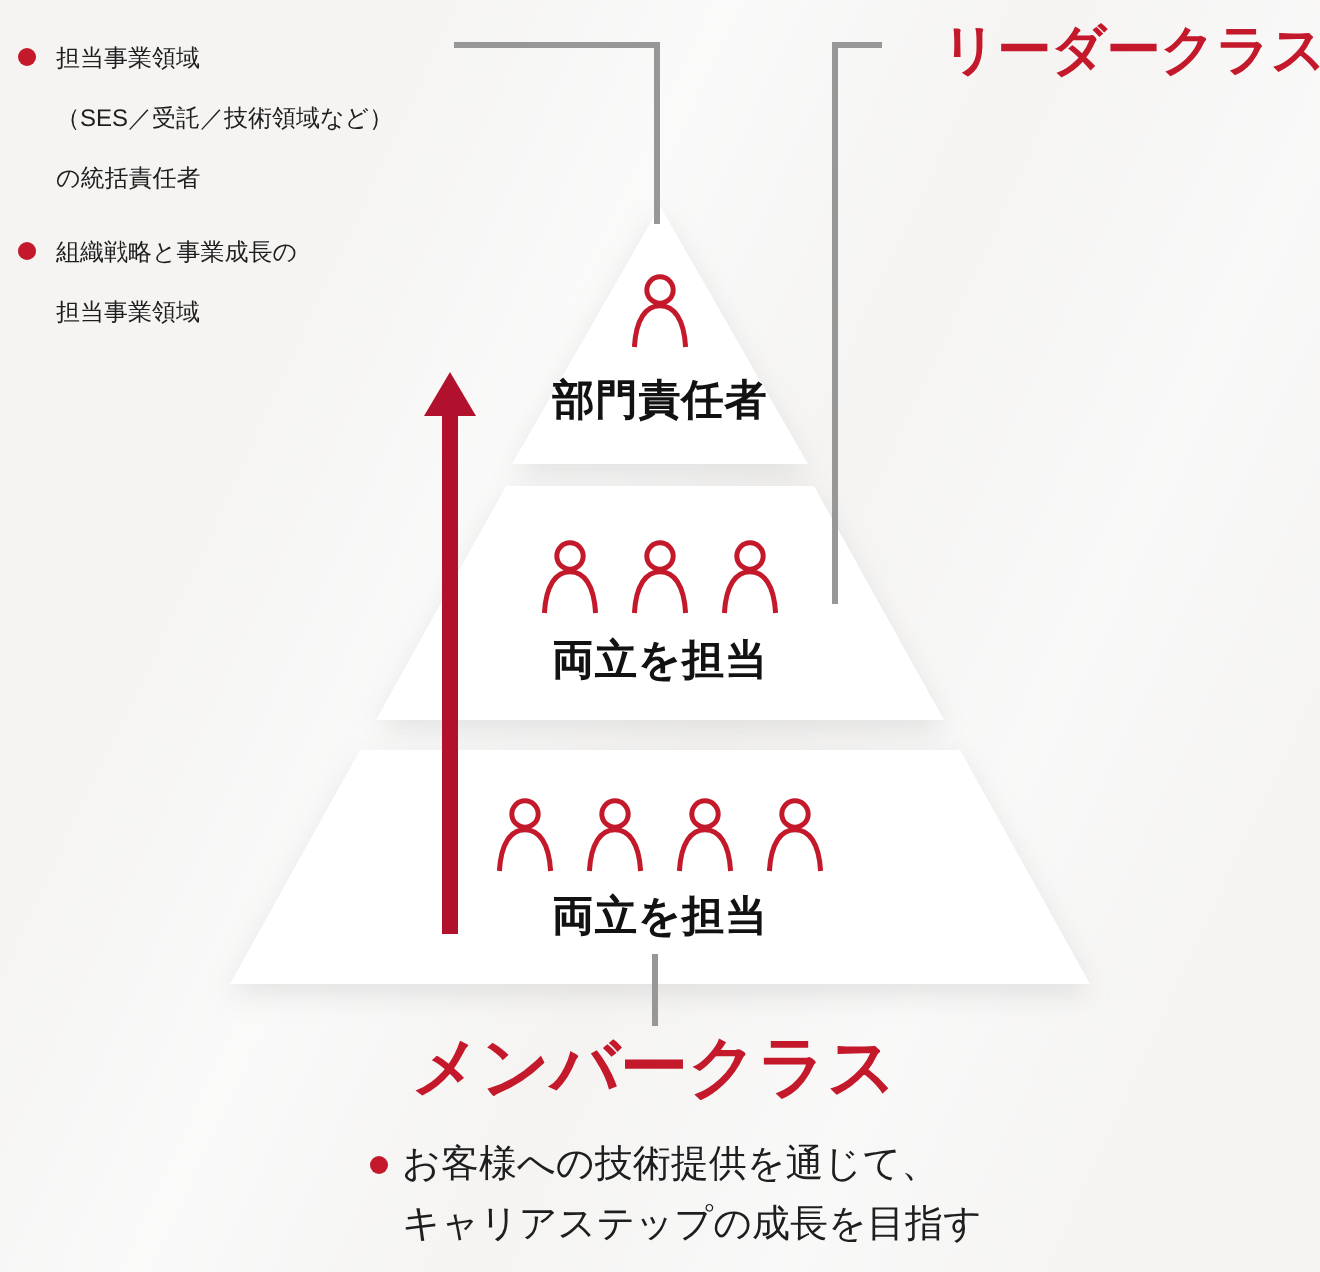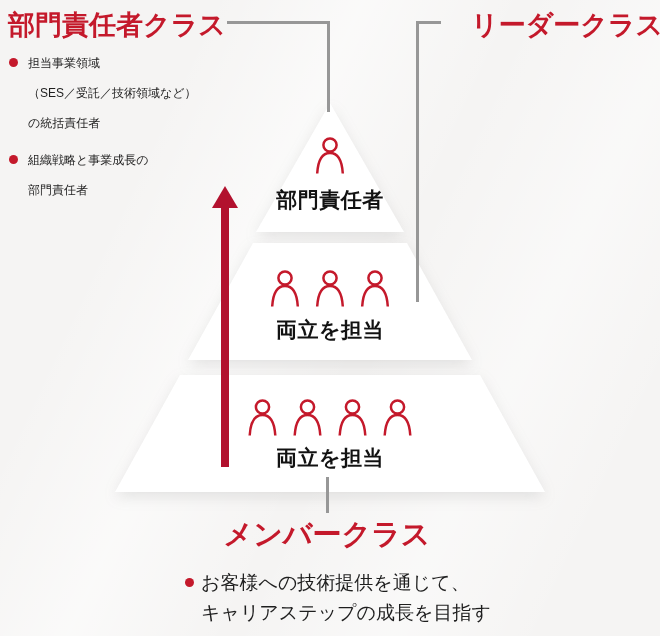--- a/index.html
+++ b/index.html
@@ -61,21 +61,21 @@
   }
   .note-list li::before {
     content:""; position:absolute; left:1px; top:10px;
     width:9px; height:9px; border-radius:50%; background:#c4192b;
   }
   #block-manager { position:absolute; left:8px;  top:8px;  width:330px; }
   #block-leader  { position:absolute; left:443px; top:8px;  width:214px;margin-left:28px; }
   #block-leader .note-list { margin-left:6px; margin-top:8px; }
   #heading-member {
     position:absolute; left:327px; top:518px; transform:translateX(-50%);
-    font-size:29px; font-weight:700; color:#c4192b; line-height:32px; white-space:nowrap;
+    font-size:34px; font-weight:700; color:#c4192b; line-height:32px; white-space:nowrap;
   }
   #block-member-list { position:absolute; left:184px; top:562px; width:330px; }
   #block-member-list li { padding-left:17px; font-size:19px; }
 </style>
 </head>
 <body>
 
 <div id="stage">
 
   <div class="tier-shadow" id="tier1-wrap">
@@ -134,27 +134,26 @@
       <circle cx="15" cy="8" r="6.6" stroke="#c4192b" stroke-width="2.5"></circle>
       <path d="M2.2 36.5 C3 22.5 8 15.9 15 15.9 C22 15.9 27 22.5 27.8 36.5" stroke="#c4192b" stroke-width="2.5"></path>
     </svg>
     </div>
 
   <div class="tier-label" id="label1">部門責任者</div>
   <div class="tier-label" id="label2">両立を担当</div>
   <div class="tier-label" id="label3">両立を担当</div>
 
   <div id="block-manager">
-    <div class="class-heading">部門責任者クラス</div>
     <ul class="note-list">
       <li>担当事業領域
 （SES／受託／技術領域など）
 の統括責任者</li>
       <li>組織戦略と事業成長の
-部門責任者</li>
+担当事業領域</li>
     </ul>
   </div>
 
   <div id="block-leader">
     <div class="class-heading">リーダークラス</div>
   </div>
 
   <div id="heading-member">メンバークラス</div>
   <div id="block-member-list">
     <ul class="note-list">

